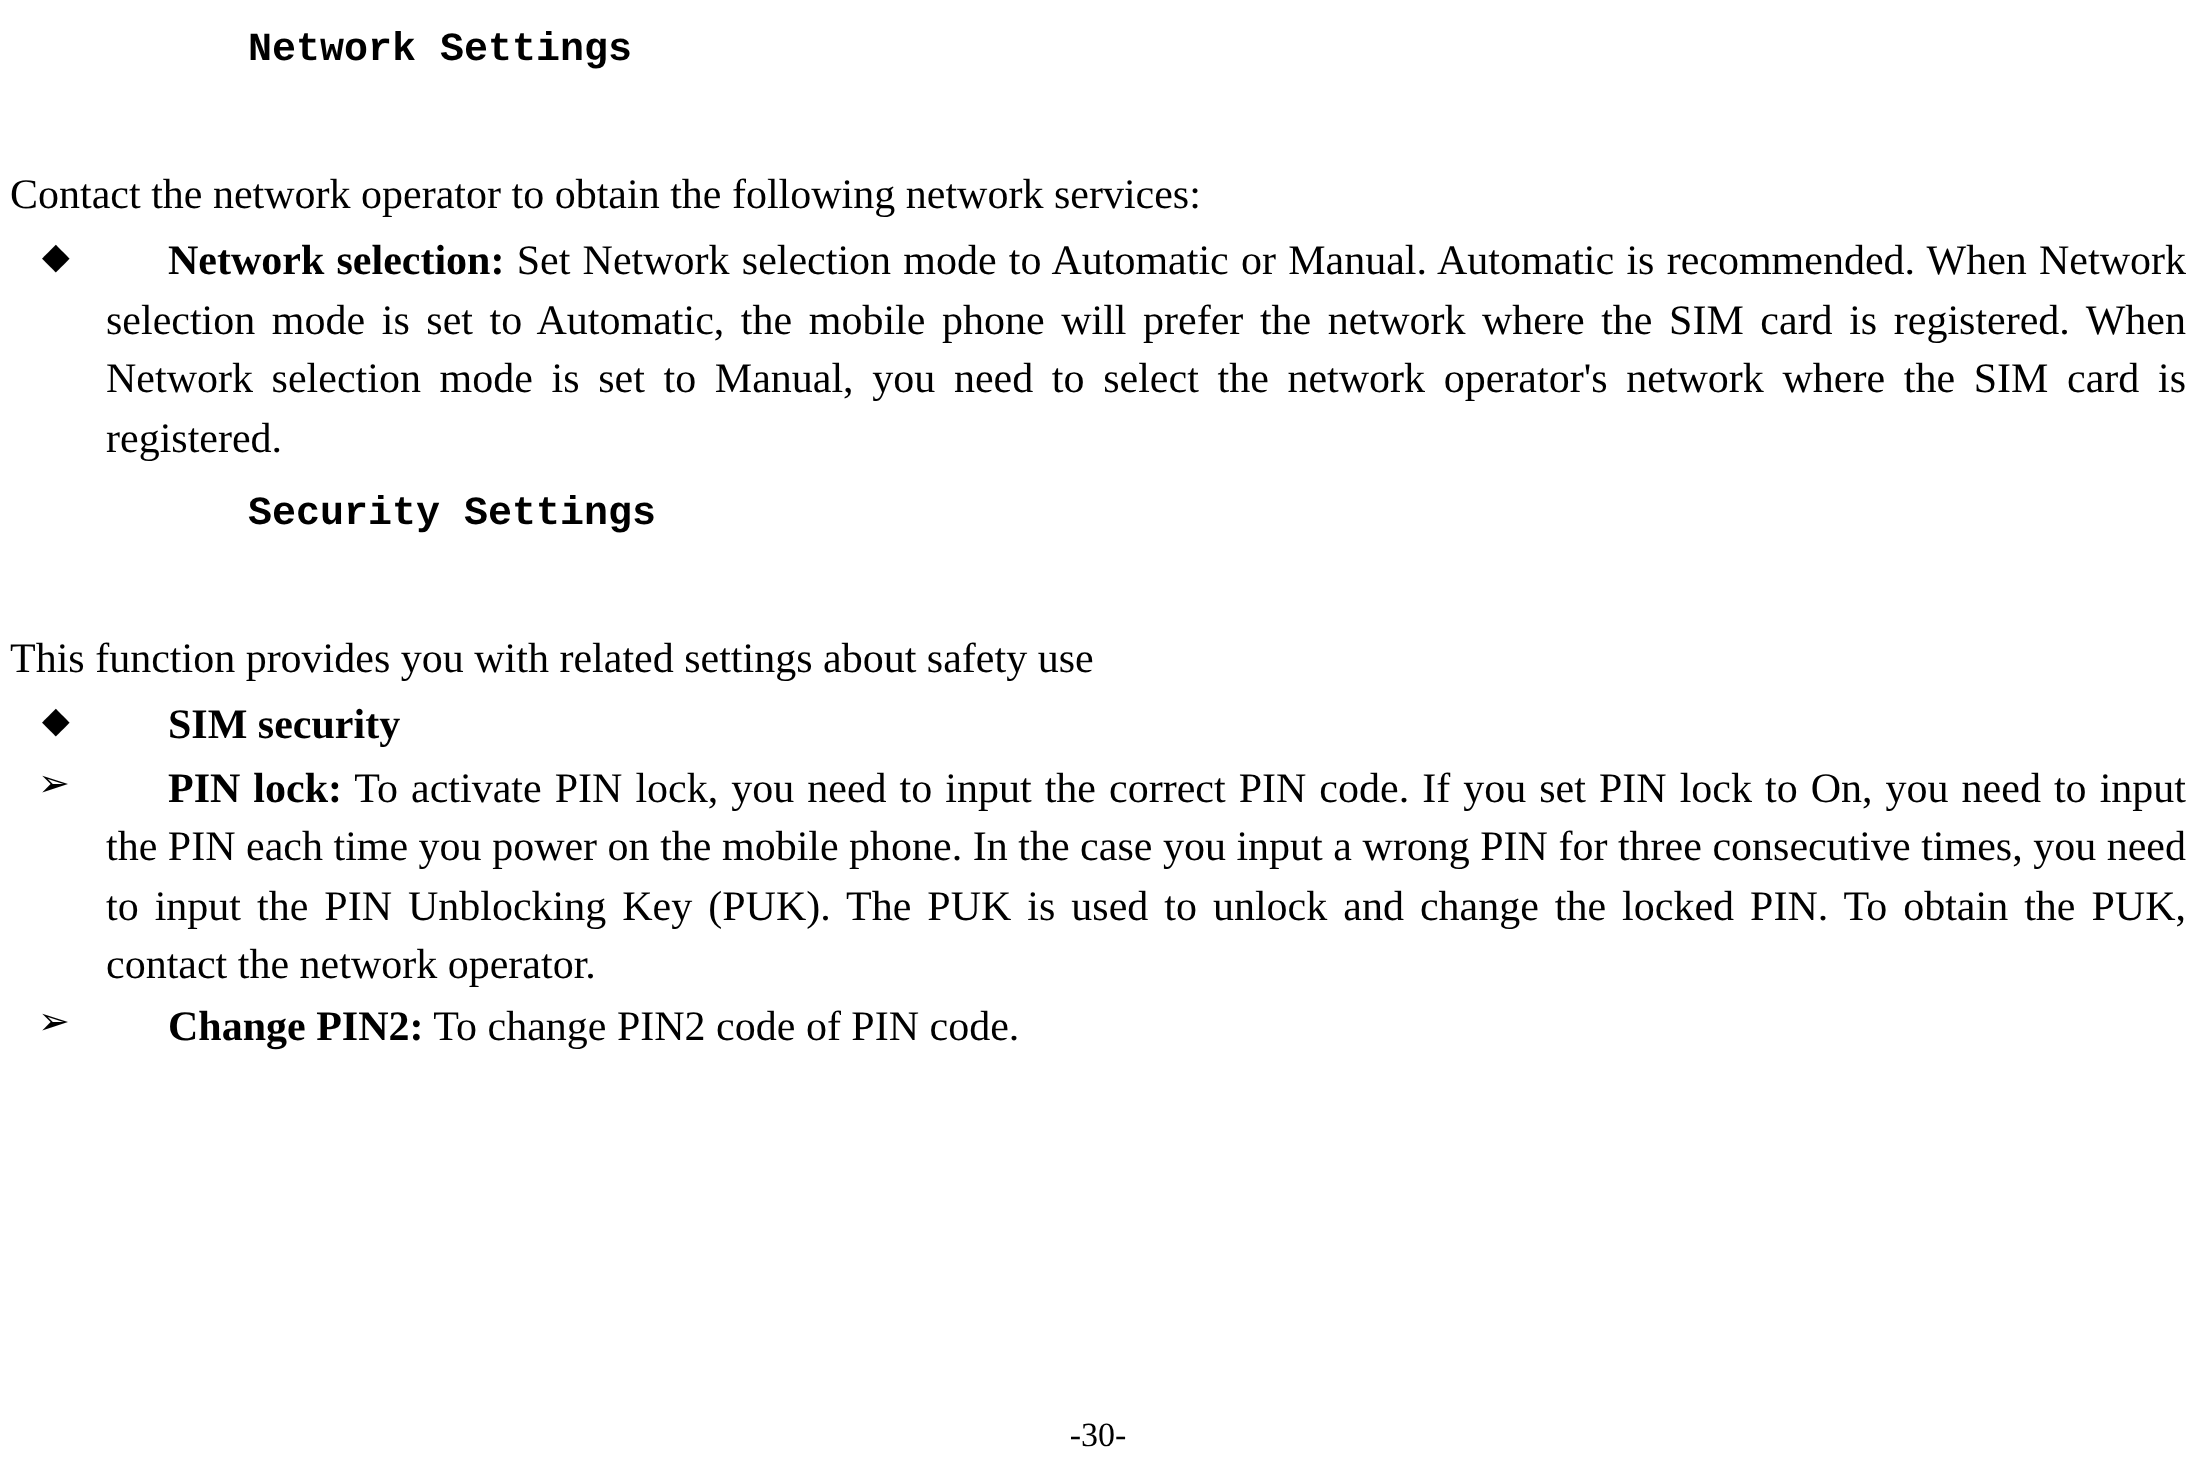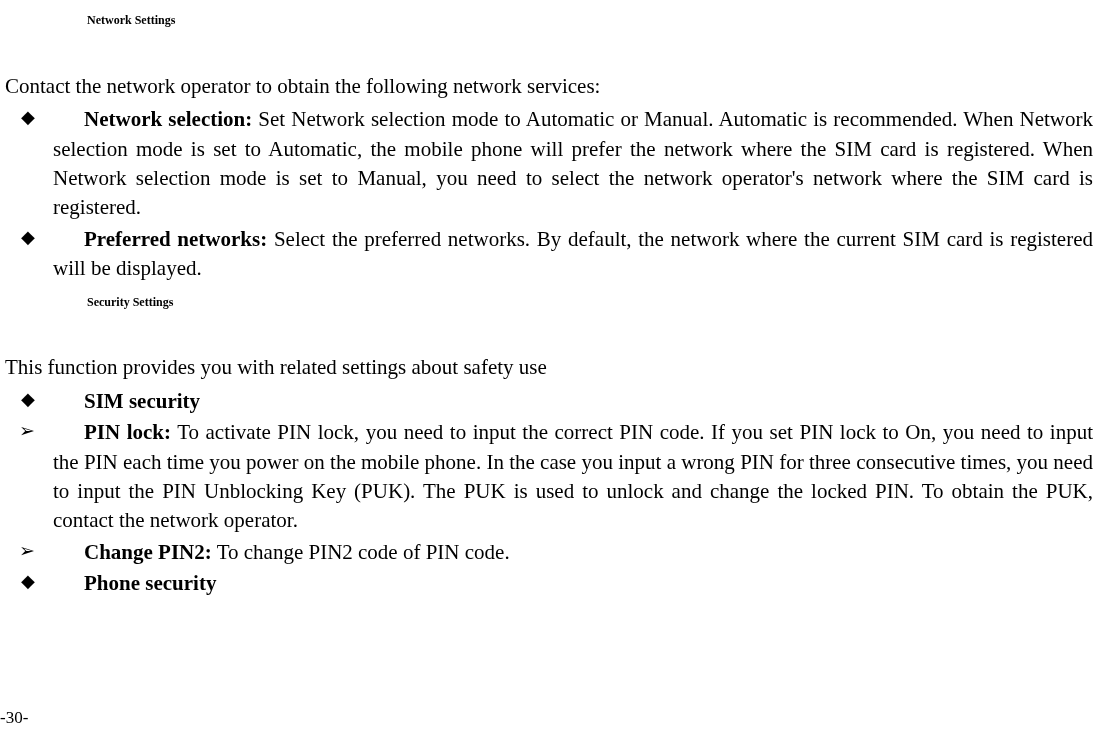--- a/index.html
+++ b/index.html
@@ -12,24 +12,24 @@
       font-size: 21px;
       color: #000;
       background: #fff;
       width: 1098px;
       height: 739px;
       padding: 8px 5px 0px 5px;
       position: relative;
       line-height: 1.4;
     }
     .section-heading {
-      font-family: Liberation Serif, serif;
+      font-family: Liberation Mono, monospace;
       font-weight: bold;
-      font-size: 12px;
-      margin-left: 82px;
+      font-size: 20px;
+      margin-left: 119px;
       margin-bottom: 10px;
       margin-top: 4px;
     }
     .section-heading.second {
       margin-top: 10px;
       margin-bottom: 8px;
     }
     .intro-text {
       margin-bottom: 4px;
       margin-top: 43px;
@@ -64,51 +64,46 @@
     }
     .bold {
       font-weight: bold;
       margin-left: 31px;
     }
     .page-number {
       position: absolute;
       bottom: 9px;
       left: 0;
       right: 0;
+      text-align: center;
       font-size: 17px;
     }
   </style>
 </head>
 <body>
 
 <h2 class="section-heading">Network Settings</h2>
 
 <p class="intro-text">Contact the network operator to obtain the following network services:</p>
 
 <ul class="bullet-list">
   <li class="bullet-item">
     <span class="bold">Network selection:</span><span> Set Network selection mode to Automatic or Manual. Automatic is recommended. When Network selection mode is set to Automatic, the mobile phone will prefer the network where the SIM card is registered. When Network selection mode is set to Manual, you need to select the network operator's network where the SIM card is registered.</span>
-  </li>
-  <li class="bullet-item">
-    <span class="bold">Preferred networks:</span><span> Select the preferred networks. By default, the network where the current SIM card is registered will be displayed.</span>
   </li>
 </ul>
 
 <h2 class="section-heading second">Security Settings</h2>
 
 <p class="intro-text">This function provides you with related settings about safety use</p>
 
 <ul class="bullet-list">
   <li class="bullet-item">
     <span class="bold">SIM security</span>
   </li>
   <li class="chevron-item">
     <span class="bold">PIN lock:</span><span> To activate PIN lock, you need to input the correct PIN code. If you set PIN lock to On, you need to input the PIN each time you power on the mobile phone. In the case you input a wrong PIN for three consecutive times, you need to input the PIN Unblocking Key (PUK). The PUK is used to unlock and change the locked PIN. To obtain the PUK, contact the network operator.</span>
   </li>
   <li class="chevron-item">
     <span class="bold">Change PIN2:</span><span> To change PIN2 code of PIN code.</span>
   </li>
-  <li class="bullet-item">
-    <span class="bold">Phone security</span>
-  </li>
 </ul>
 
 <div class="page-number">-30-</div>
 
 </body></html>

